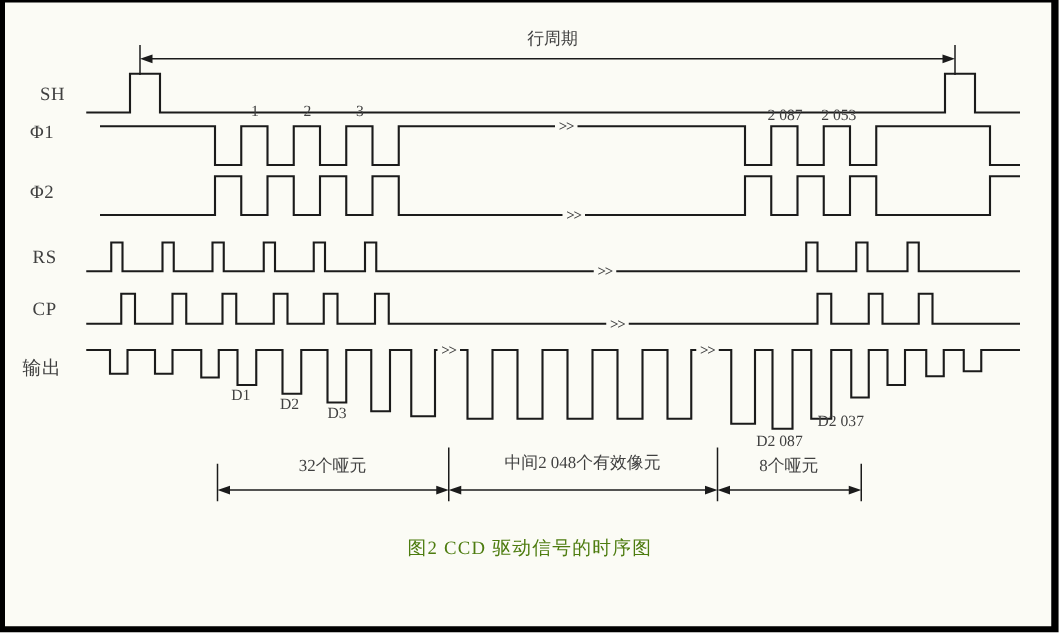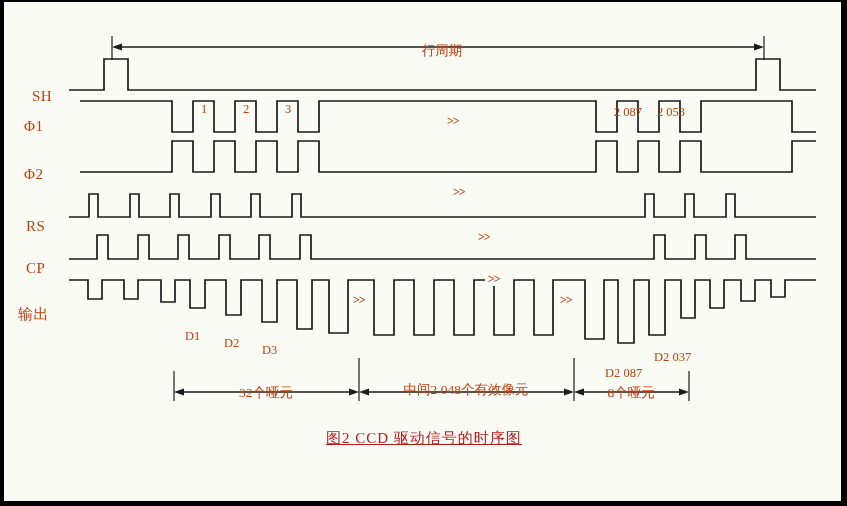--- a/index.html
+++ b/index.html
@@ -6,28 +6,28 @@
   html,body { margin:0; padding:0; background:#ffffff; }
   body { font-family:"Liberation Serif", serif; }
   .frame {
     position:relative; width:847px; height:506px;
     background:#fbfbf5;
     border:solid #000;
     border-width:2px 6px 5px 4px;
     overflow:hidden;
   }
   #wave-svg { position:absolute; left:0; top:0; }
-  .lbl { position:absolute; color:#c2410c; white-space:nowrap;margin-top:20px; }
+  .lbl { position:absolute; color:#404040; white-space:nowrap; }
   .sig { font-weight:normal; font-size:15px; letter-spacing:0.5px; }
   .num { font-size:12.5px; }
   .cn  { font-size:13.5px; }
   .ctr { transform:translateX(-50%); }
   .brk { font-size:12px; font-weight:bold; letter-spacing:-1px;
          background:#fbfbf5; padding:0 3px; line-height:14px; }
-  .caption { position:absolute; font-size:15px; color:#b91c1c; white-space:nowrap; letter-spacing:1px;text-decoration:underline; }
+  .caption { position:absolute; font-size:15px; color:#4d7c0f; white-space:nowrap; letter-spacing:1px; }
 </style>
 </head>
 <body>
 
 <div class="frame">
 
   <svg id="wave-svg" width="837" height="470">
       <polyline points="65,88 100,88 100,57 124,57 124,88 752,88 752,57 776,57 776,88 812,88" fill="none" stroke="#1b1b1b" stroke-width="1.7"></polyline>
       <polyline points="76,99 168,99 168,130 189,130 189,99 210,99 210,130 231,130 231,99 252,99 252,130 273,130 273,99 294,99 294,130 315,130 315,99 592,99 592,130 613,130 613,99 634,99 634,130 655,130 655,99 676,99 676,130 697,130 697,99 788,99 788,130 812,130" fill="none" stroke="#1b1b1b" stroke-width="1.7"></polyline>
       <polyline points="76,170 168,170 168,139 189,139 189,170 210,170 210,139 231,139 231,170 252,170 252,139 273,139 273,170 294,170 294,139 315,139 315,170 592,170 592,139 613,139 613,170 634,170 634,139 655,139 655,170 676,170 676,139 697,139 697,170 788,170 788,139 812,139" fill="none" stroke="#1b1b1b" stroke-width="1.7"></polyline>

